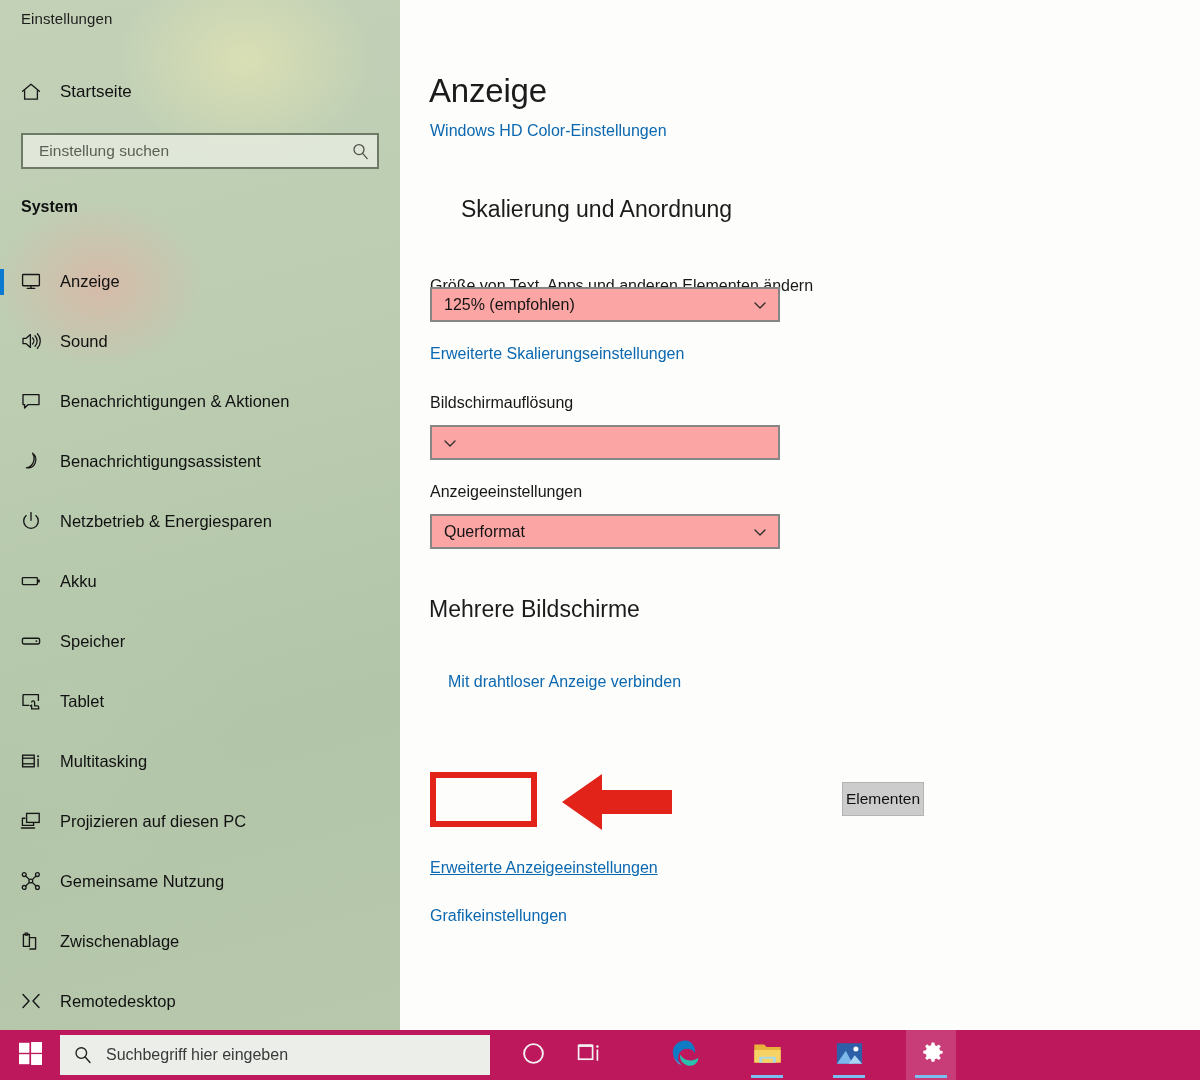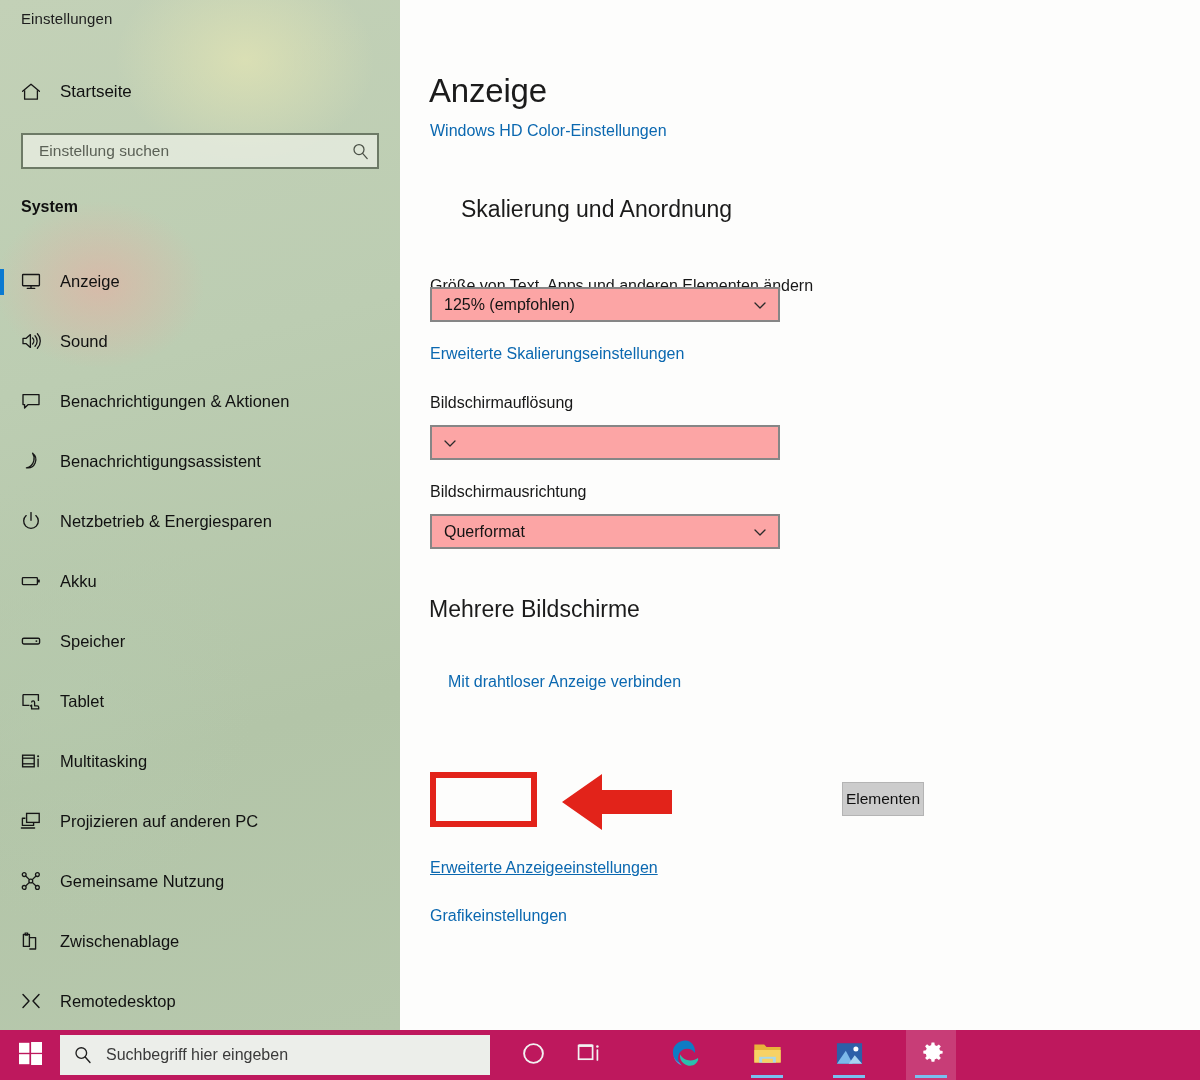--- a/index.html
+++ b/index.html
@@ -329,21 +329,21 @@
     </div>
 
     <div class="side-row" style="top:801px">
       <span class="ic">
         <svg width="22" height="22" viewBox="0 0 22 22">
           <rect x="6.6" y="3.4" width="12.6" height="9" fill="none" stroke="#161616" stroke-width="1.35"></rect>
           <path d="M5.4 8.2 H2.4 V15.4 H13.6 V12.6" fill="none" stroke="#161616" stroke-width="1.35" stroke-linejoin="round"></path>
           <line x1="1.4" y1="18" x2="14.6" y2="18" stroke="#161616" stroke-width="1.35" stroke-linecap="round"></line>
         </svg>
       </span>
-      <span class="lbl">Projizieren auf anderen PC</span>
+      <span class="lbl">Projizieren auf diesen PC</span>
     </div>
 
     <div class="side-row" style="top:861px">
       <span class="ic">
         <svg width="22" height="22" viewBox="0 0 22 22">
           <circle cx="4.2" cy="4.6" r="1.9" fill="none" stroke="#161616" stroke-width="1.3"></circle>
           <circle cx="17.4" cy="4.6" r="1.9" fill="none" stroke="#161616" stroke-width="1.3"></circle>
           <circle cx="4.2" cy="17.4" r="1.9" fill="none" stroke="#161616" stroke-width="1.3"></circle>
           <circle cx="17.4" cy="17.4" r="1.9" fill="none" stroke="#161616" stroke-width="1.3"></circle>
           <circle cx="10.8" cy="11" r="1.9" fill="none" stroke="#161616" stroke-width="1.3"></circle>
@@ -400,21 +400,21 @@
 
     <span id="lbl-res" class="field-label">Bildschirmauflösung</span>
     <div id="combo-res" class="combo">
       <span class="chev">
         <svg width="16" height="16" viewBox="0 0 16 16">
           <path d="M3 6 L8 11 L13 6" fill="none" stroke="#2b2b2b" stroke-width="1.3" stroke-linecap="round" stroke-linejoin="round"></path>
         </svg>
       </span>
     </div>
 
-    <span id="lbl-orient" class="field-label">Bildschirmausrichtung</span>
+    <span id="lbl-orient" class="field-label">Anzeigeeinstellungen</span>
     <div id="combo-orient" class="combo">
       <span class="val">Querformat</span>
       <span class="chev">
         <svg width="16" height="16" viewBox="0 0 16 16">
           <path d="M3 6 L8 11 L13 6" fill="none" stroke="#2b2b2b" stroke-width="1.3" stroke-linecap="round" stroke-linejoin="round"></path>
         </svg>
       </span>
     </div>
 
     <h2 id="h2-multi" class="h2">Mehrere Bildschirme</h2>

